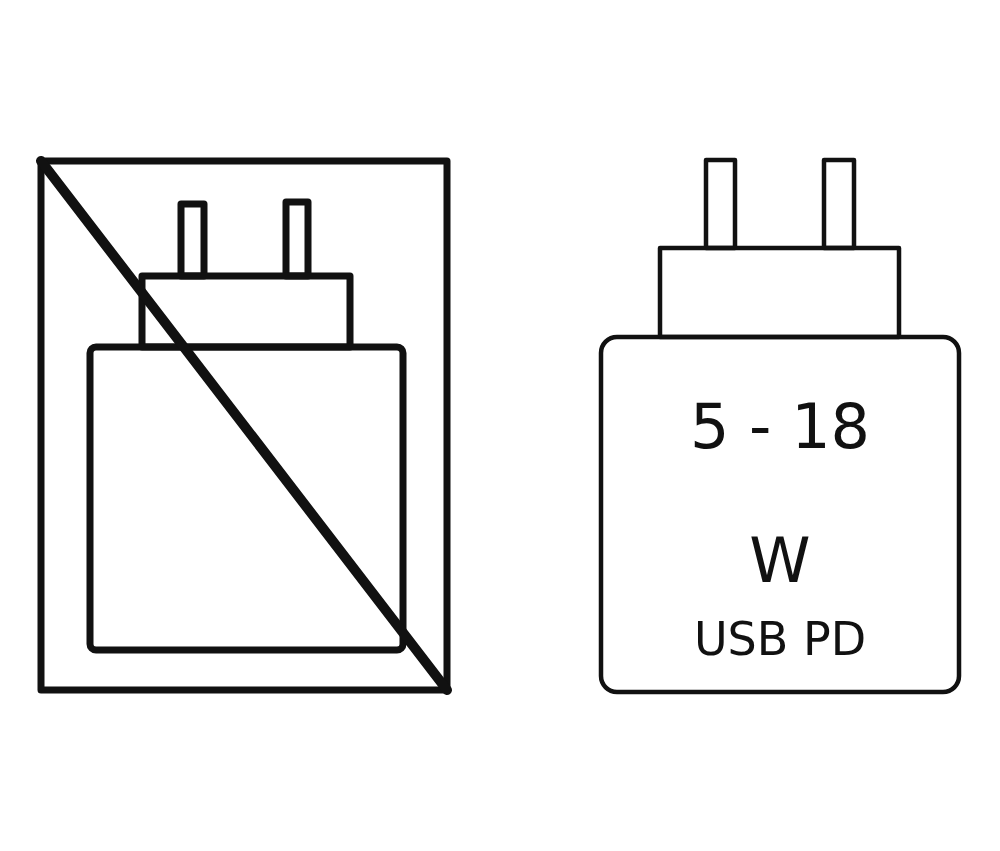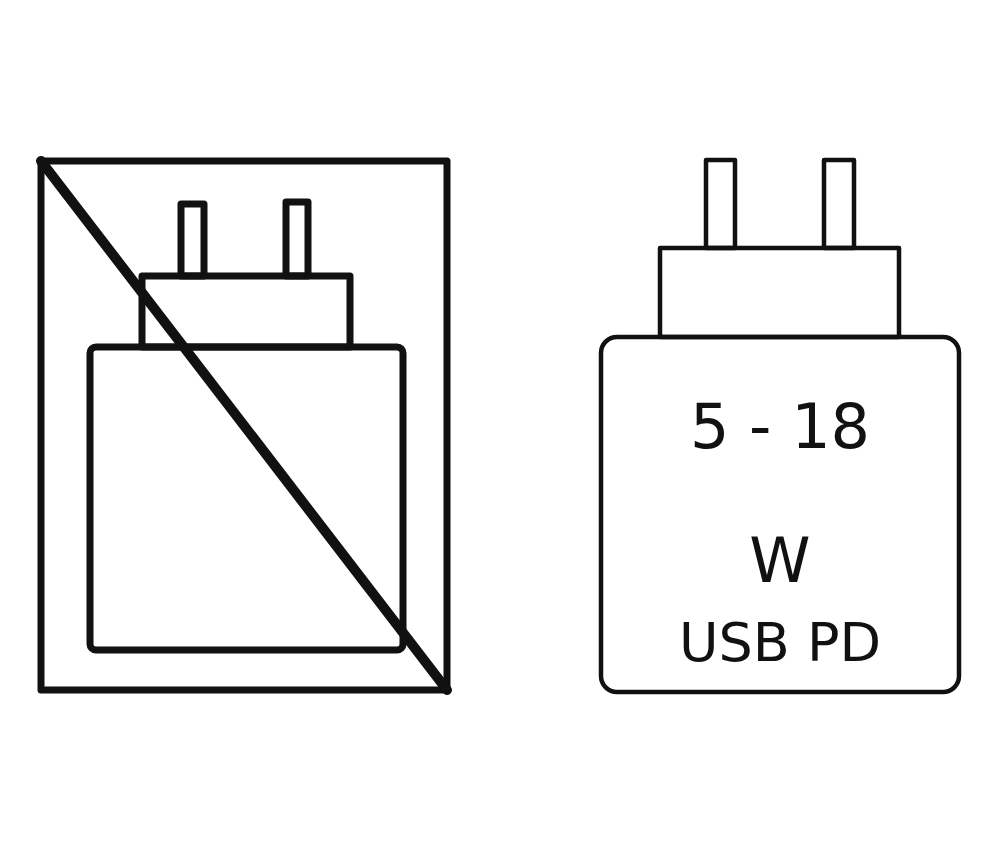--- a/index.html
+++ b/index.html
@@ -33,21 +33,21 @@
     .label-range {
       top: 396px;
       font-size: 62px;
     }
     .label-unit {
       top: 530px;
       font-size: 62px;
     }
     .label-standard {
       top: 616px;
-      font-size: 54px;
+      font-size: 46px;
     }
   </style>
 </head>
 <body>
 
 <div class="canvas">
   <svg class="diagram" viewBox="0 0 1000 851" xmlns="http://www.w3.org/2000/svg">
 
     <g fill="none" stroke="#111111" stroke-linejoin="round" stroke-linecap="round">
       <rect x="41" y="161" width="406" height="529" stroke-width="7"></rect>

